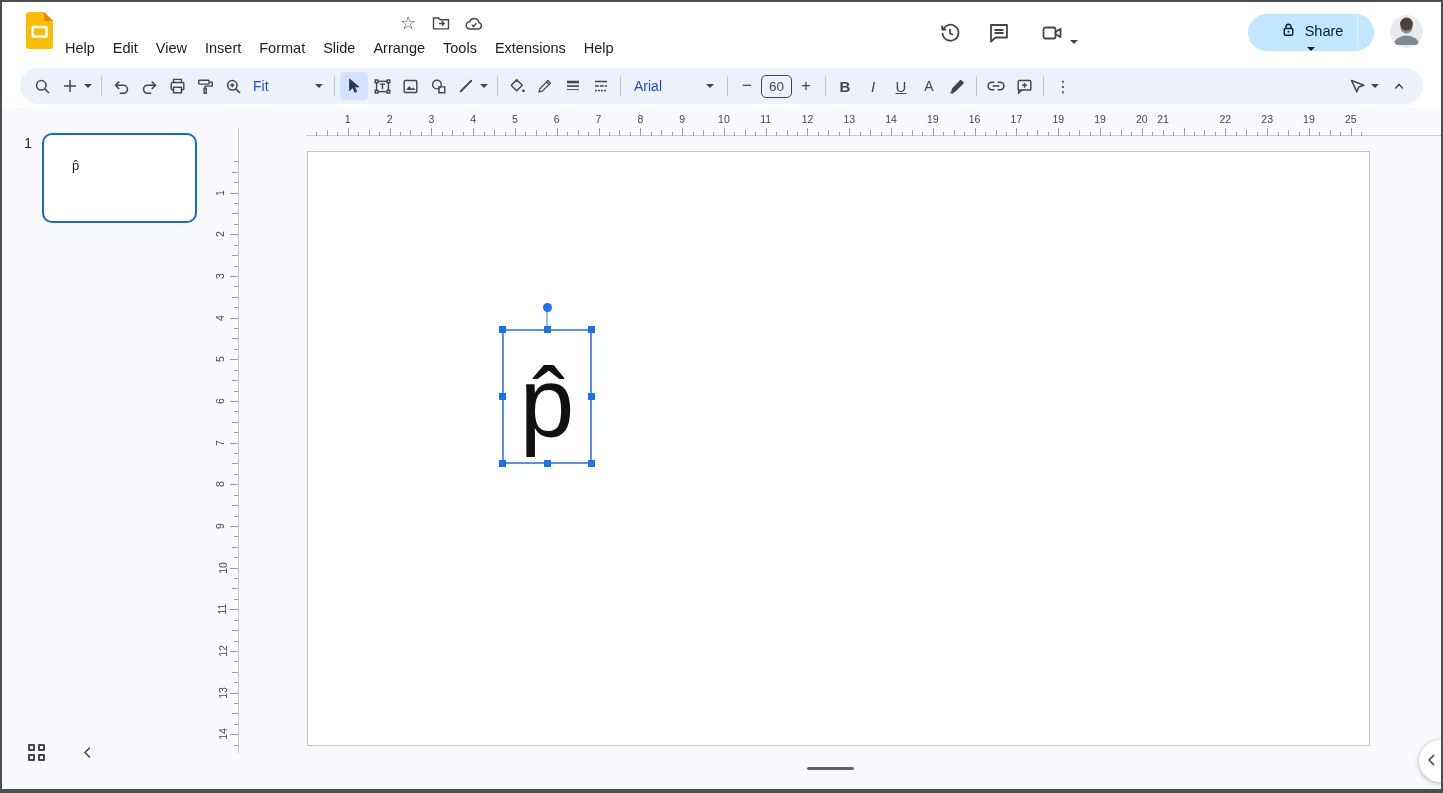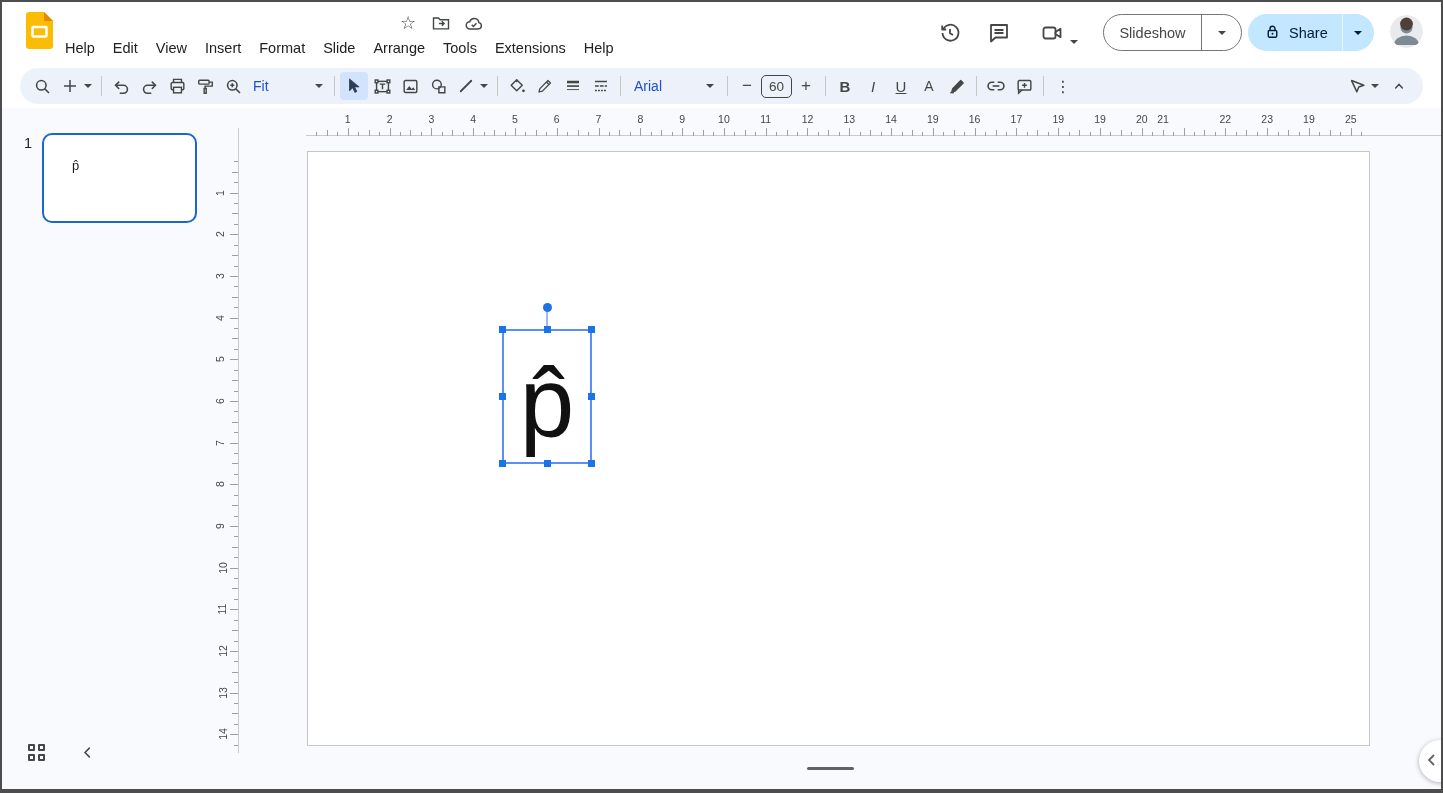--- a/index.html
+++ b/index.html
@@ -19,21 +19,21 @@
   .star-glyph { font-size:18px; color:#444746; line-height:1; }
   .menubar { position:absolute; left:54px; top:35px; display:flex; }
   .menu-item { font-size:14.5px; color:#202124; padding:3px 9px; border-radius:4px; cursor:pointer; }
   .hdr-icon { position:absolute; width:24px; height:24px; top:19px; color:#444746; cursor:pointer; }
   .cam-caret { position:absolute; top:28px; }
   .pill { position:absolute; top:12px; height:37px; border-radius:19px; display:flex; align-items:center; overflow:hidden; }
   .slideshow-pill { left:1101px; width:139px; background:#fff; border:1px solid #747775; }
   .slideshow-main { width:98px; height:100%; display:flex; align-items:center; justify-content:center;
     font-size:14.5px; font-weight:500; color:#444746; border-right:1px solid #747775; cursor:pointer; }
   .slideshow-caret { flex:1; height:100%; display:flex; align-items:center; justify-content:center; cursor:pointer; }
-  .share-pill { left:1246px; width:126px; background:#c2e7ff; }
+  .share-pill { left:1246px; width:126px; background:#c2e7ff;flex-direction:column; }
   .share-main { display:flex; align-items:center; gap:8px; padding:0 14px 0 16px; height:100%;
     font-size:14.5px; font-weight:500; color:#001d35; border-right:1px solid #e4f3ff; cursor:pointer; }
   .share-caret { flex:1; height:100%; display:flex; align-items:center; justify-content:center; cursor:pointer; }
   .avatar { position:absolute; left:1388px; top:13px; width:33px; height:33px; border-radius:50%; overflow:hidden; cursor:pointer; }
   
   .toolbar-row { position:absolute; left:0; top:60px; width:1439px; height:46px; background:#fff; }
   .toolbar { position:absolute; left:18px; top:6px; width:1403px; height:36px; background:#edf2fa;
     border-radius:18px; display:flex; align-items:center; padding:0 10px 0 8px; }
   .tb-btn { width:28px; height:28px; border-radius:4px; display:flex; align-items:center; justify-content:center;
     color:#444746; cursor:pointer; flex:0 0 auto; }
@@ -143,26 +143,20 @@
     <div class="hdr-icon" style="left:1038px">
       <svg width="24" height="24" viewBox="0 0 24 24" fill="none" stroke="#444746" stroke-width="1.8">
         <rect x="3.5" y="6.5" width="12" height="11" rx="2"></rect>
           <path d="M15.5 11l5-3.2v8.4l-5-3.2z" stroke-linejoin="round"></path>
       </svg>
     </div>
     <div class="hdr-icon cam-caret" style="left:1068px; width:12px;">
       <span class="caret"></span>
     </div>
 
-    <div class="pill slideshow-pill">
-      <div class="slideshow-main">Slideshow</div>
-      <div class="slideshow-caret">
-          <span class="caret"></span>
-        </div>
-    </div>
 
     <div class="pill share-pill">
       <div class="share-main">
         <span>
           <svg width="17" height="17" viewBox="0 0 24 24" fill="none" stroke="#001d35" stroke-width="2">
             <rect x="6" y="10.5" width="12" height="9.5" rx="1.5"></rect>
               <path d="M8.5 10.5V8a3.5 3.5 0 0 1 7 0v2.5"></path>
             <circle cx="12" cy="15.2" r="1.4" fill="#001d35" stroke="none"></circle>
           </svg>
         </span>

